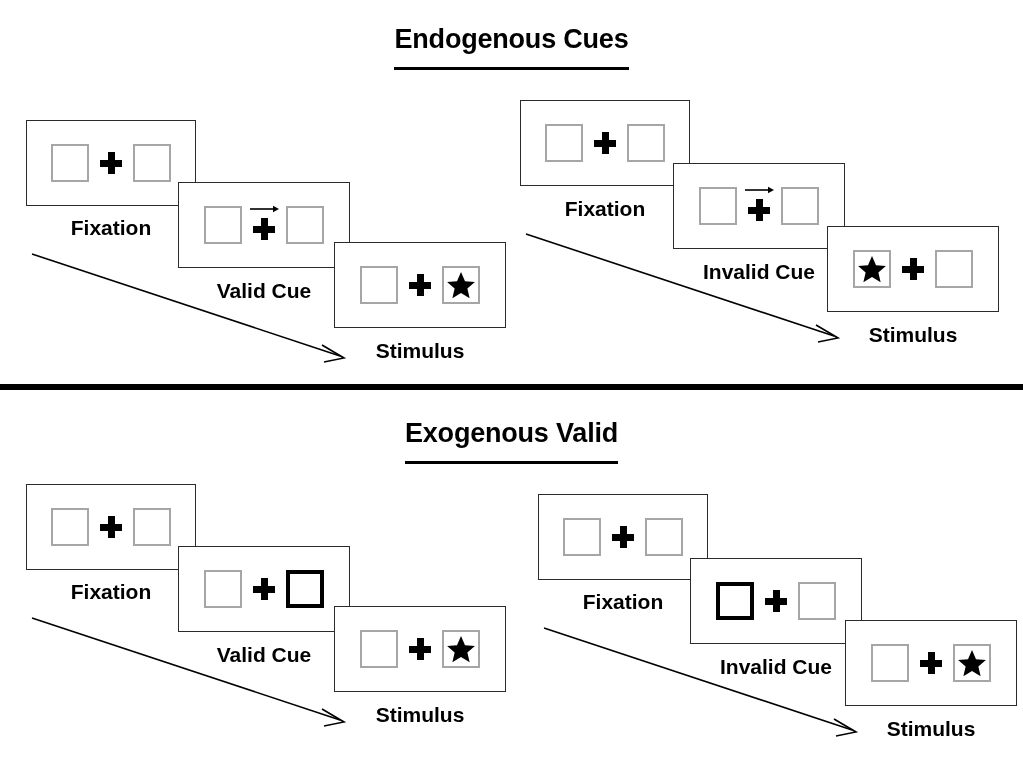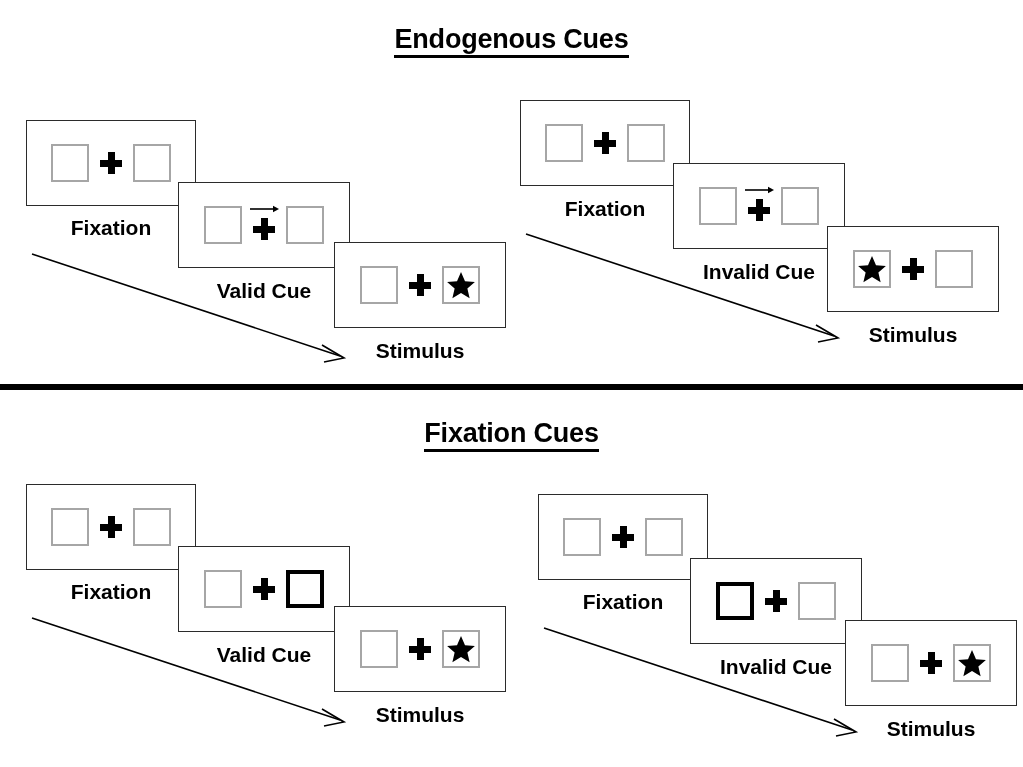--- a/index.html
+++ b/index.html
@@ -23,21 +23,21 @@
     left: 0;
     width: 1023px;
     text-align: center;
     font-size: 27px;
     font-weight: bold;
     letter-spacing: -0.2px;
     white-space: nowrap;
   }
   .section-title span.title-text {
     border-bottom: 3px solid #000;
-    padding-bottom: 1px;
+    padding-bottom: 13px;
   }
 
   
   .divider {
     position: absolute;
     left: 0;
     width: 1023px;
     height: 6px;
     background: #000000;
   }
@@ -235,21 +235,21 @@
 <div class="panel-label" style="left:827px; top:323px; width:172px;">Stimulus</div>
 
 <svg class="flow-arrow" style="left:522px; top:228px; width:330px; height:120px;" viewBox="0 0 330 120">
   <line x1="4" y1="6" x2="312" y2="108" stroke="#000" stroke-width="1.6"></line>
   <polyline points="294,97 316,110 296,114" fill="none" stroke="#000" stroke-width="1.6"></polyline>
 </svg>
 
 <div class="divider" style="top:384px;"></div>
 
 <div class="section-title" style="top:418px;">
-  <span class="title-text">Fixation Cues</span>
+  <span class="title-text">Exogenous Valid</span>
 </div>
 
 <div class="frame" style="left:26px; top:484px; width:170px; height:86px;">
   <div class="frame-inner">
     <div class="box"></div>
     <div class="cross-wrap">
       <div class="cross"></div>
     </div>
     <div class="box"></div>
   </div>

